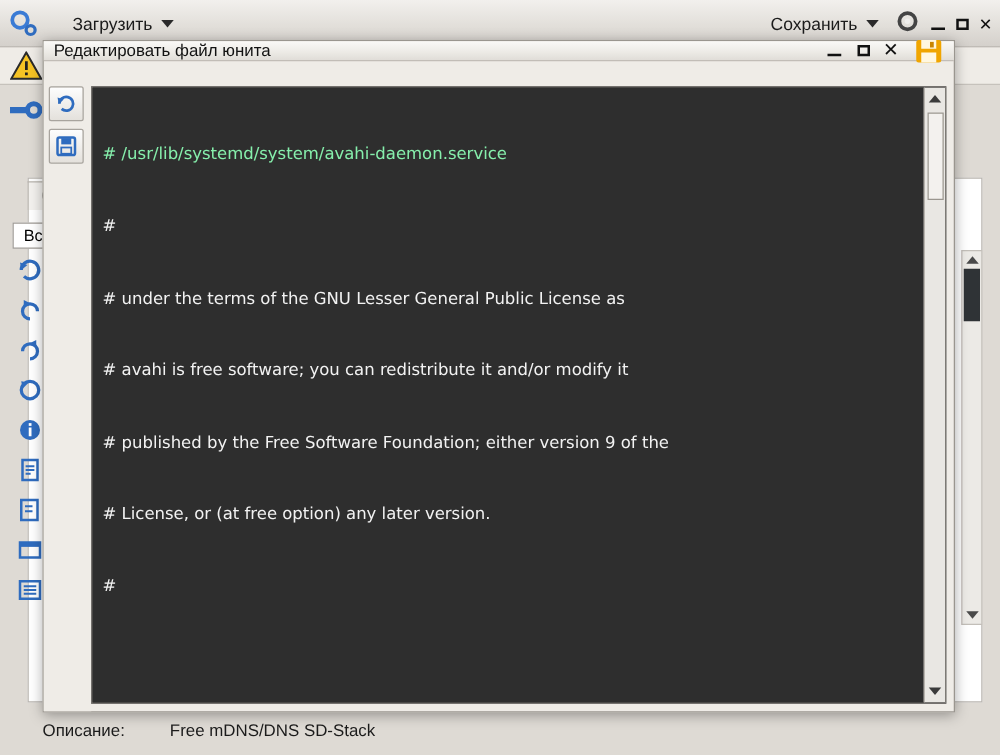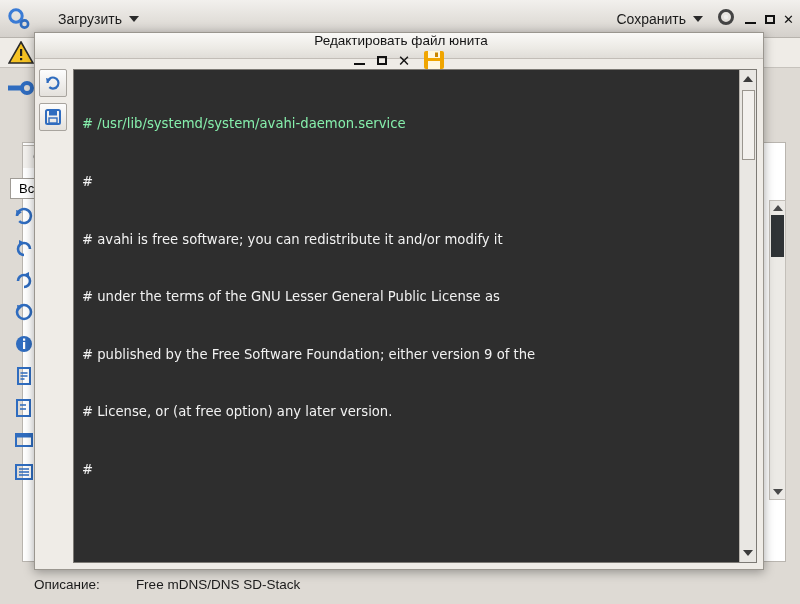--- a/index.html
+++ b/index.html
@@ -185,26 +185,25 @@
   
   #dialog {
     position: absolute;
     left: 34px; top: 32px;
     width: 730px; height: 538px;
     background: #efece7;
     border: 1px solid #9a968f;
     box-shadow: 0 2px 10px rgba(0,0,0,0.35);
   }
   .dlg-title {
-    height: 26px;
+    height: 16px;
     background: linear-gradient(to bottom, #faf9f7 0%, #eceae5 60%, #e0ddd8 100%);
     border-bottom: 1px solid #c2bdb7;
     display: flex; align-items: center;
     padding: 0 4px 0 8px;
-    flex-direction: column;
   }
   .dlg-title .t {
     font-size: 13.5px;
     color: #121212;
     flex: 1;
   }
   .dlg-title .ctrls {
     display: flex; align-items: center; gap: 8px;
     padding-right: 4px;
   }
@@ -455,22 +454,22 @@
             <rect x="5" y="2.5" width="8" height="5" fill="#2f6cbf"></rect>
             <rect x="5" y="10" width="8" height="5" fill="none" stroke="#2f6cbf" stroke-width="1.4"></rect>
           </svg>
         </div>
       </div>
 
       <div class="editor-wrap">
         <div class="editor">
           <span class="ln hl"># /usr/lib/systemd/system/avahi-daemon.service</span>
           <span class="ln">#</span>
+          <span class="ln"># under the terms of the GNU Lesser General Public License as</span>
           <span class="ln"># avahi is free software; you can redistribute it and/or modify it</span>
-          <span class="ln"># under the terms of the GNU Lesser General Public License as</span>
           <span class="ln"># published by the Free Software Foundation; either version 9 of the</span>
           <span class="ln"># License, or (at free option) any later version.</span>
           <span class="ln">#</span>
           
           
           
           
           
           
           

